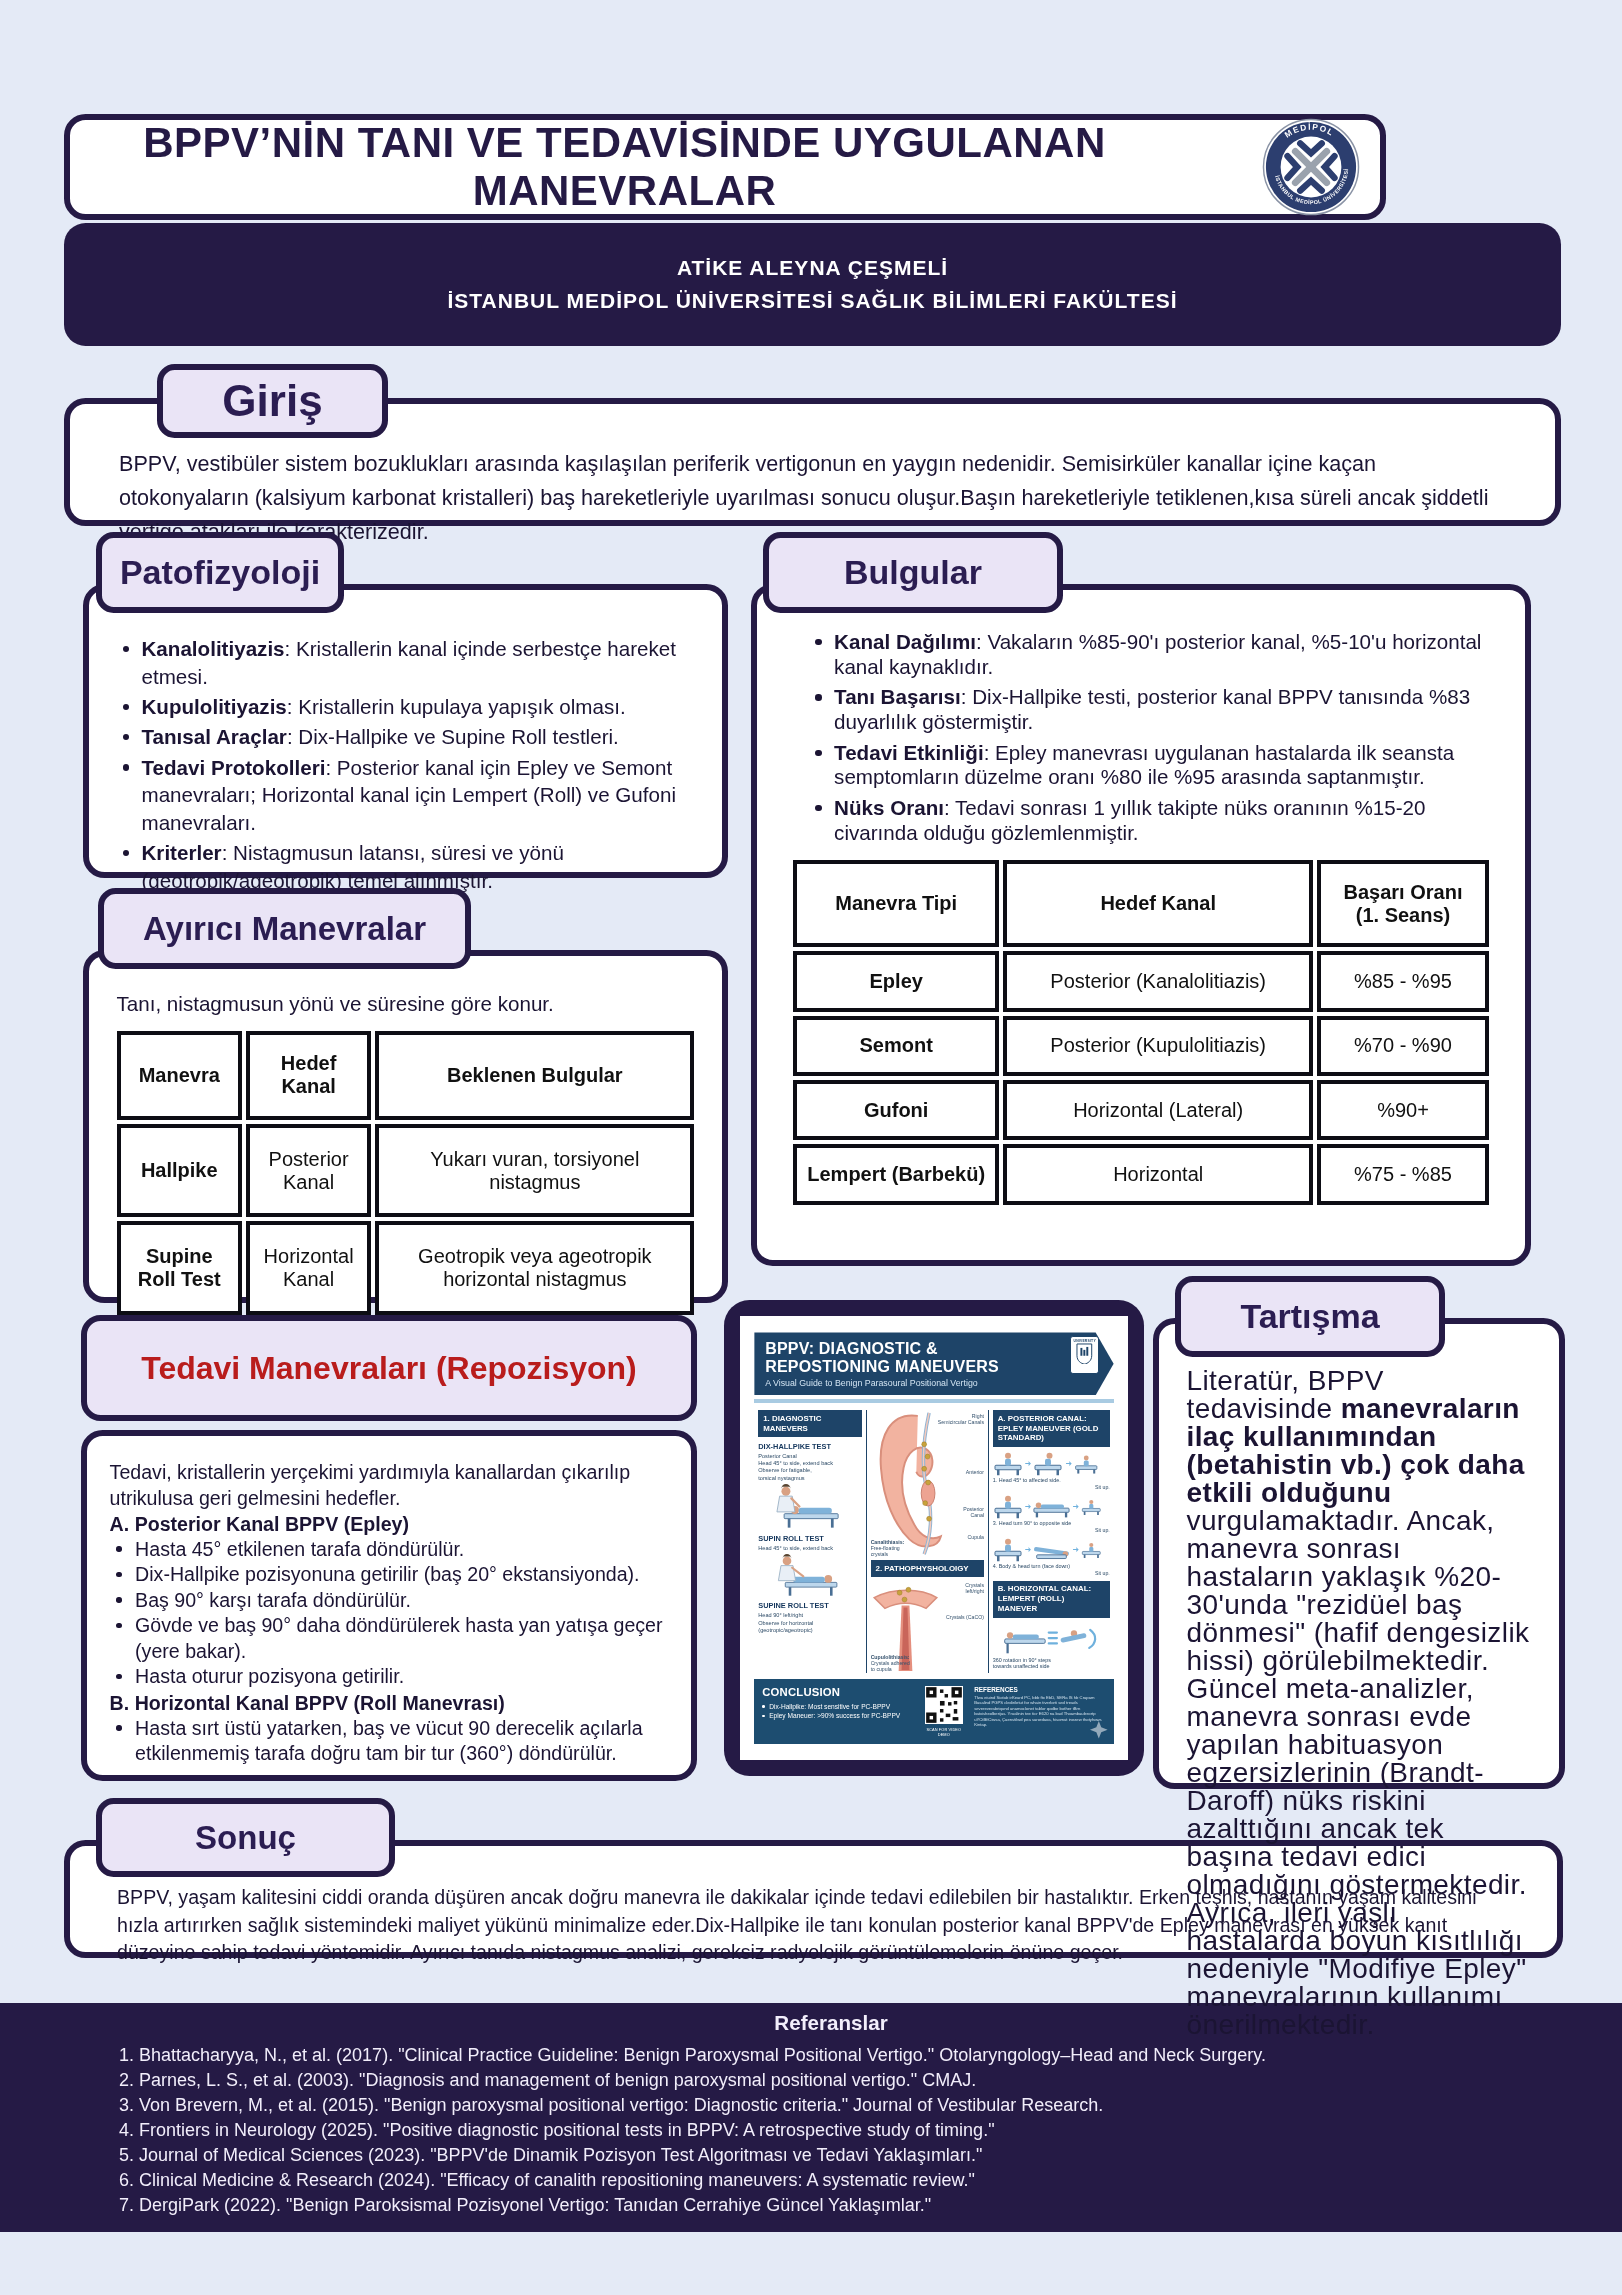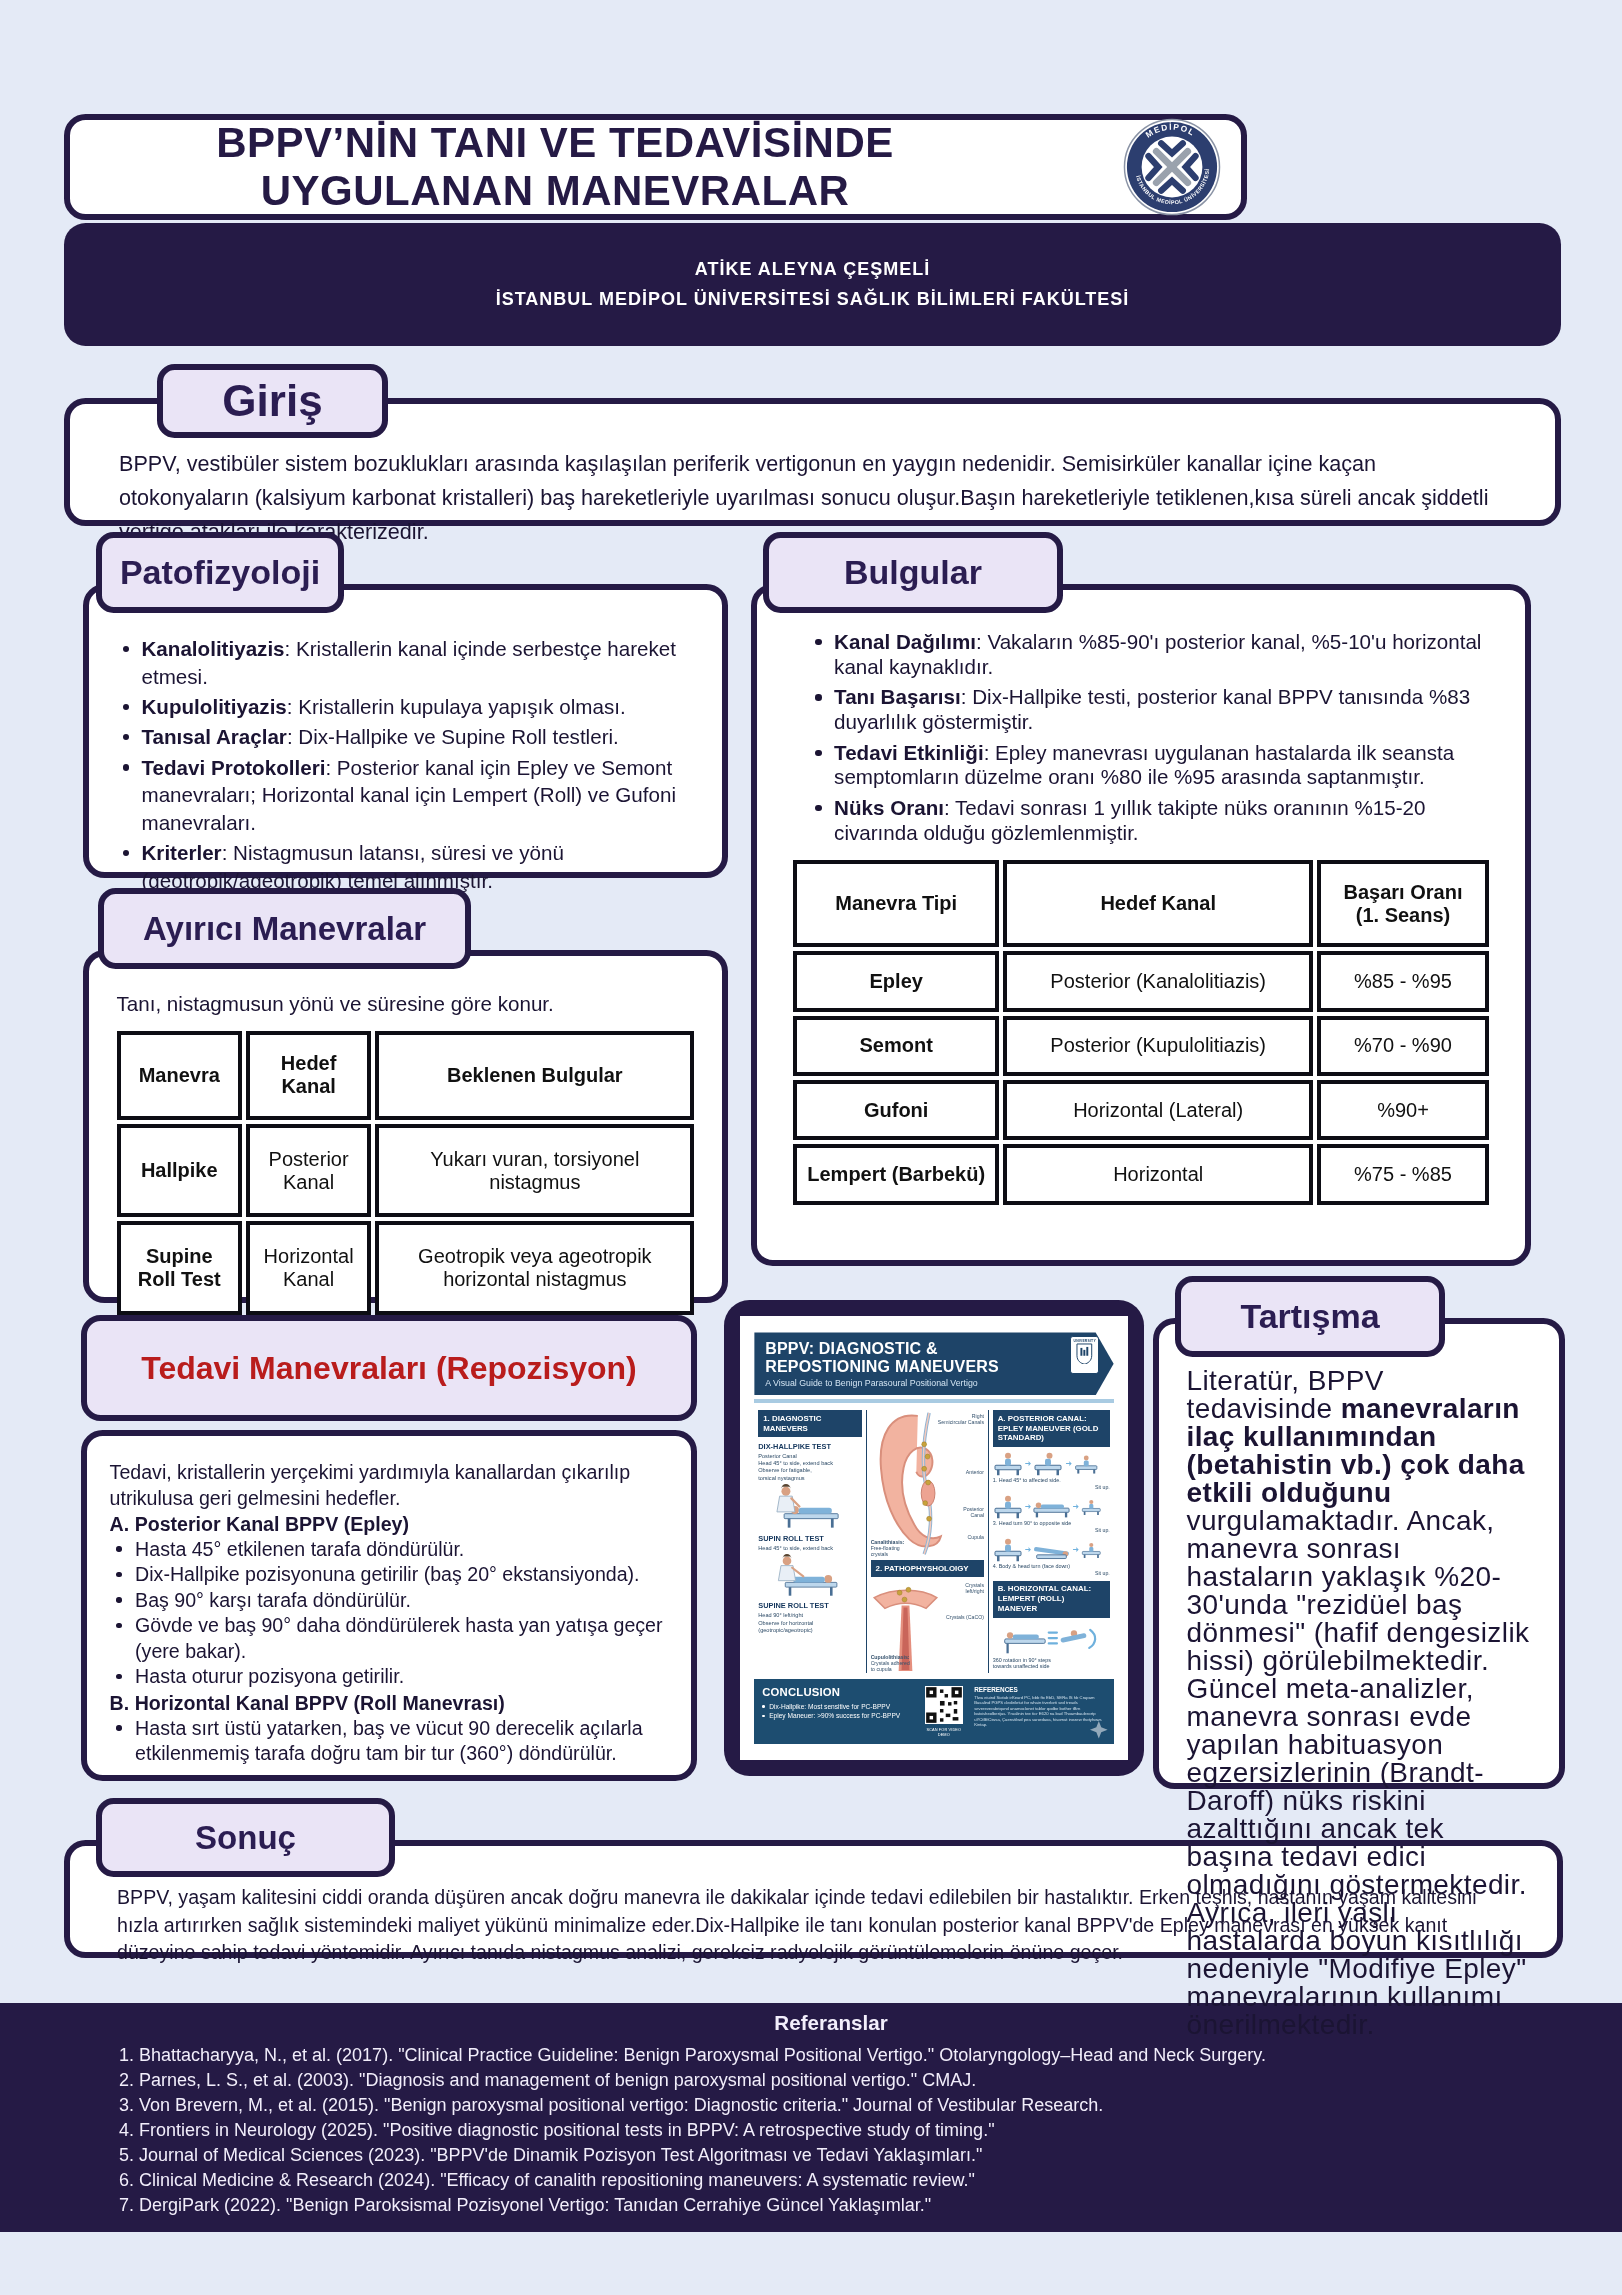--- a/index.html
+++ b/index.html
@@ -16,21 +16,21 @@
   .body-text{color:#1b1433;}
   b{font-weight:700;}
 
   
   .header-title{flex:1;text-align:center;font-size:42px;font-weight:800;color:#251a45;letter-spacing:0.5px;padding-right:103px;}
   #header-box{display:flex;align-items:center;padding:0 19.6px;}
   .logo-wrap{width:98px;height:98px;flex:0 0 auto;}
 
   
   #author-box{display:flex;flex-direction:column;align-items:center;justify-content:center;color:#ffffff;gap:8.8px;}
-  #author-box .a-line{font-size:18px;font-weight:700;letter-spacing:1px;}
+  #author-box .a-line{font-size:21px;font-weight:700;letter-spacing:1px;}
 
   
   #giris-box{padding:43px 49px 0 49px;}
   #giris-box p{margin:0;font-size:21.6px;line-height:34px;}
 
   
   ul.blist{list-style:none;margin:0;padding:0;}
   ul.blist li{position:relative;padding-left:25.5px;margin-bottom:2.9px;}
   ul.blist li::before{content:"";position:absolute;left:6.9px;top:10.8px;width:6.4px;height:6.4px;border-radius:50%;background:#1b1433;}
 
@@ -123,21 +123,21 @@
   .conc-refs .ref-t{font-size:4.2px;line-height:5.4px;color:#cfe0ec;margin-top:2px;}
   .conc-spark{position:absolute;right:4.9px;bottom:4.9px;}
 
   .pre{white-space:pre-line;}
 </style>
 </head>
 <body>
 
 <div id="poster">
 
-  <div id="header-box" class="panel" style="left:64px;top:114px;width:1183px;height:106px;">
+  <div id="header-box" class="panel" style="left:64px;top:114px;width:1322px;height:106px;">
     <div class="header-title">BPPV’NİN TANI VE TEDAVİSİNDE UYGULANAN MANEVRALAR</div>
     <div class="logo-wrap">
       <svg viewBox="0 0 200 200" width="98" height="98">
         <circle cx="100" cy="100" r="97" fill="#ffffff" stroke="#8a93a5" stroke-width="3"></circle>
         <circle cx="100" cy="100" r="92" fill="#2c3e6f"></circle>
         <circle cx="100" cy="100" r="62" fill="#ffffff"></circle>
         <g stroke-linecap="round" fill="none">
           <path d="M78 52 L100 72 L122 52" stroke="#2c3e6f" stroke-width="13"></path>
           <path d="M78 148 L100 128 L122 148" stroke="#2c3e6f" stroke-width="13"></path>
           <path d="M52 78 L72 100 L52 122" stroke="#2c3e6f" stroke-width="13"></path>

